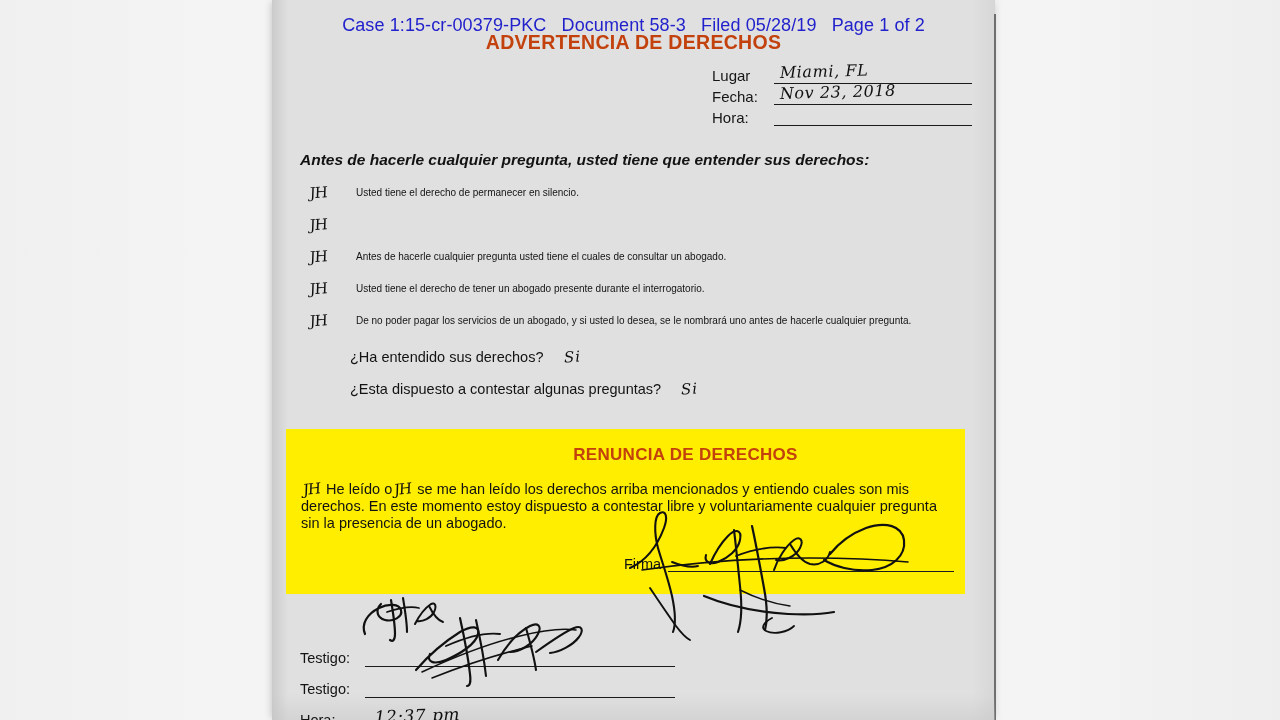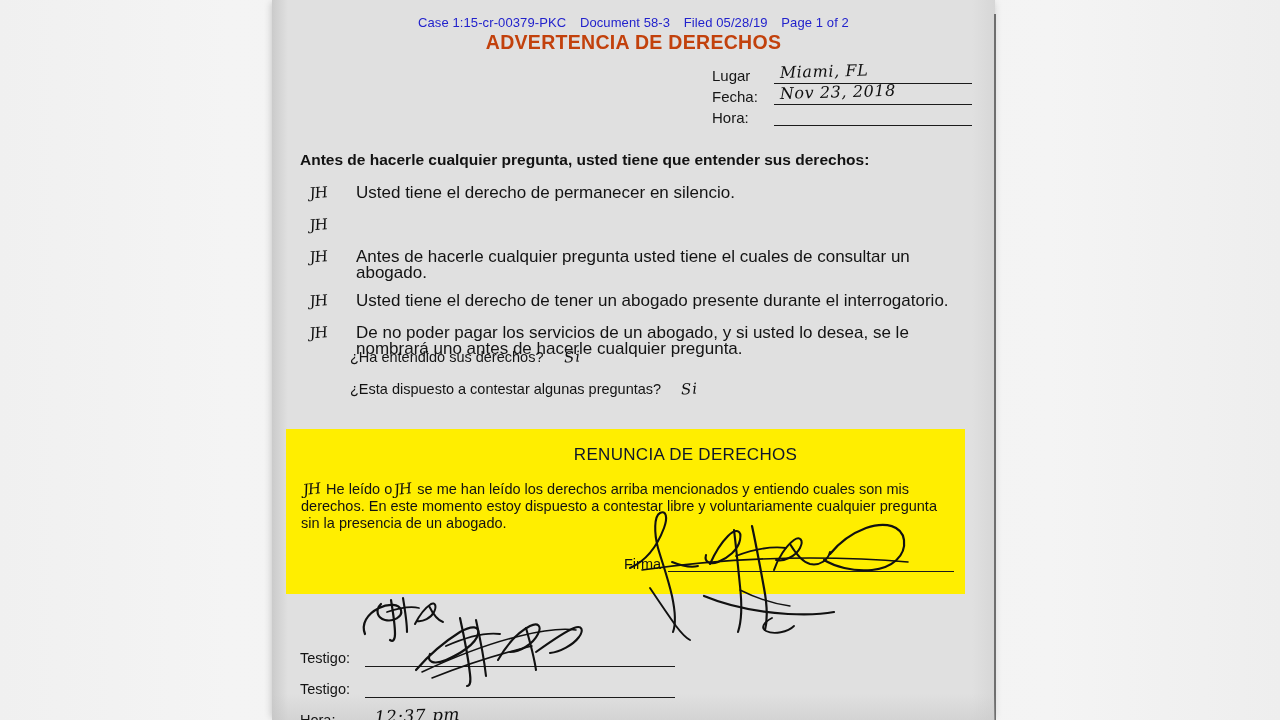--- a/index.html
+++ b/index.html
@@ -64,21 +64,21 @@
   }
 
   .layer { position: absolute; }
 
   
   #ecf-stamp {
     left: 0; top: 15px;
     width: 723px;
     text-align: center;
     color: #2222cc;
-    font-size: 13px;
+    font-size: 18px;
     letter-spacing: 0.1px;
     white-space: nowrap;
   }
   #ecf-stamp span { margin: 0 5px; }
 
   
   #doc-title {
     left: 0; top: 31px;
     width: 723px;
     text-align: center;
@@ -129,20 +129,21 @@
 
   
   #intro-heading {
     left: 28px;
     top: 152px;
     width: 575px;
     font-size: 15.5px;
     font-weight: bold;
     color: #121212;
     line-height: 15.5px;
+    font-style: italic;
   }
 
   
   #rights-list {
     left: 28px;
     top: 185px;
     width: 670px;
   }
   .right-item {
     position: relative;
@@ -158,21 +159,21 @@
     font-size: 15px;
     color: #0d0d0d;
     padding-left: 10px;
     box-sizing: border-box;
     letter-spacing: -1px;
     transform: rotate(-4deg) skewX(-6deg);
     transform-origin: left top;
   }
   .right-text {
     flex: 1 1 auto;
-    font-size: 17px;
+    font-size: 10px;
     color: #131313;
     line-height: 15.5px;
   }
 
   
   #questions {
     left: 78px;
     top: 348px;
     width: 600px;
   }
@@ -201,22 +202,22 @@
     width: 679px;
     height: 165px;
     background: #ffee00;
   }
   #waiver-title {
     position: absolute;
     left: 0; top: 16px;
     width: 799px;
     text-align: center;
     font-size: 17px;
-    font-weight: normal;
-    color: #0f172a;
+    font-weight: bold;
+    color: #c2410c;
     letter-spacing: 0.3px;
   }
   #waiver-body {
     position: absolute;
     left: 15px;
     top: 52px;
     width: 650px;
     font-size: 14.5px;
     color: #121212;
     line-height: 17px;

